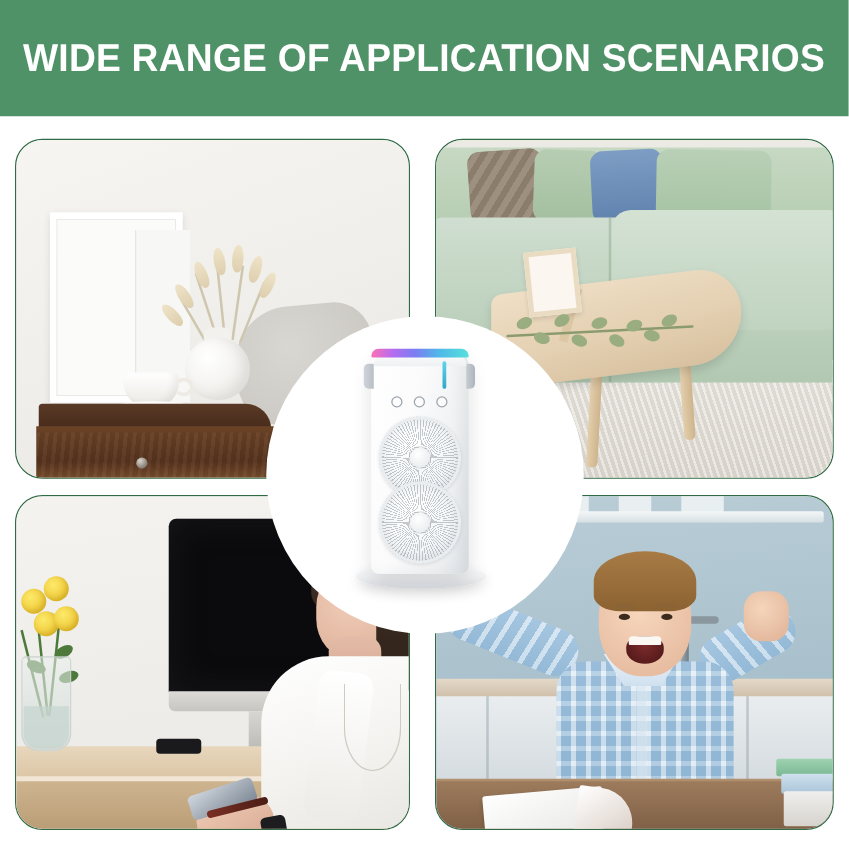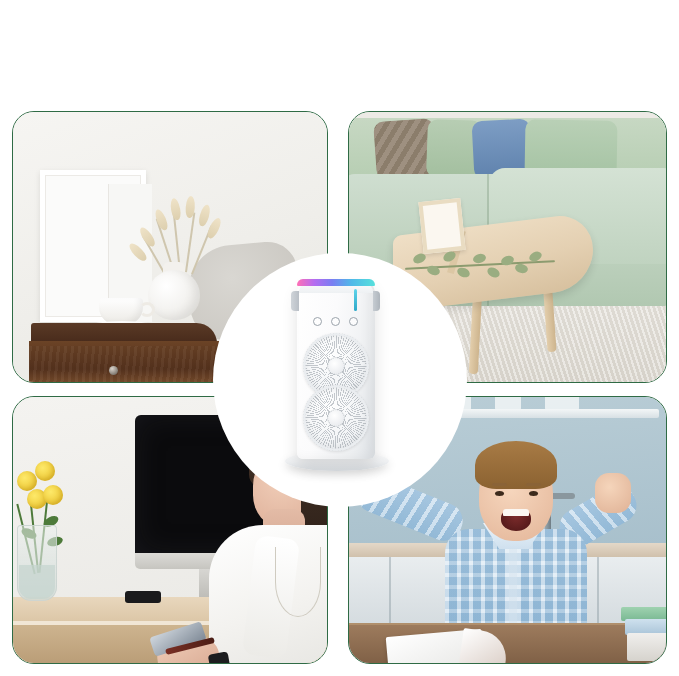--- a/index.html
+++ b/index.html
@@ -484,20 +484,23 @@
     position:absolute; left:44px; top:168px; width:54px; height:14px;
     background: linear-gradient(180deg,#f2f4f6,#e0e4e8);
     border-radius: 0 0 18px 18px;
   }
 </style>
 </head>
 <body>
 
 <div class="page">
 
+  <div class="header">
+    <div class="header-title">WIDE RANGE OF APPLICATION SCENARIOS</div>
+  </div>
 
   <div class="grid">
 
     <div class="panel tl">
       <div class="scene">
         <div class="tl-wall"></div>
         <div class="tl-pillow"></div>
         <div class="tl-frame"></div>
         <div class="tl-frame2"></div>
 

